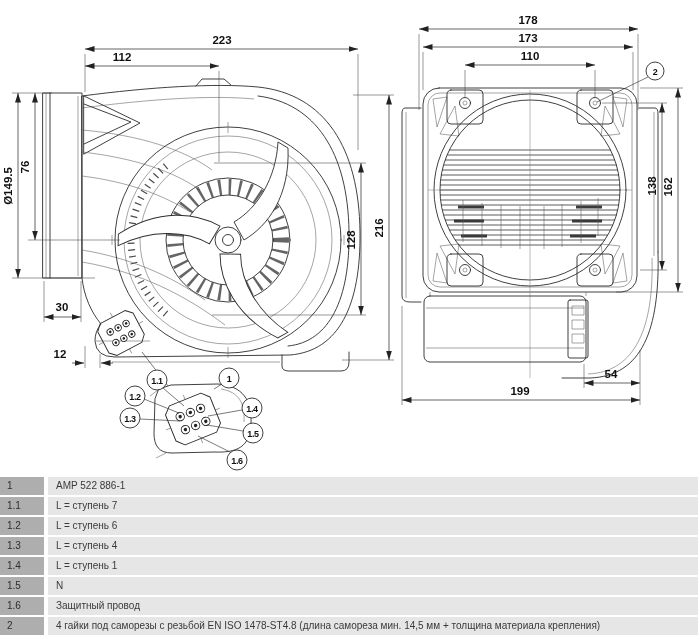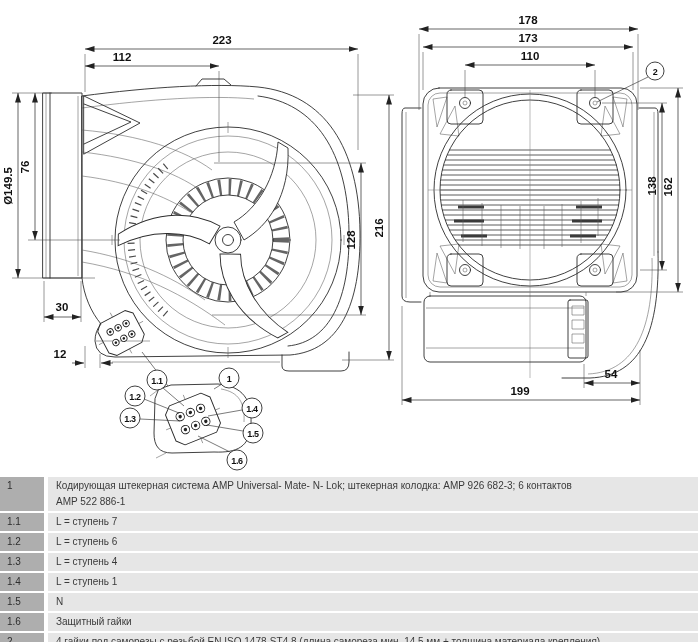--- a/index.html
+++ b/index.html
@@ -238,21 +238,20 @@
       <circle class="co" cx="237" cy="460" r="10"></circle>
       <text class="clbl" x="237" y="463.5">1.6</text>
     </g>
   </g>
 </svg>
 
 <div class="legend" id="legend-rows">
       <div class="lrow">
         <div class="lid">1</div>
         <div class="ltext">
-          <div>Кодирующая штекерная система AMP Universal- Mate- N- Lok; штекерная колодка: AMP 926 682-3; 6 контактов</div>
           <div>AMP 522 886-1</div>
         </div>
       </div>
       <div class="lrow">
         <div class="lid">1.1</div>
         <div class="ltext">
           <div>L = ступень 7</div>
         </div>
       </div>
       <div class="lrow">
@@ -275,21 +274,21 @@
       </div>
       <div class="lrow">
         <div class="lid">1.5</div>
         <div class="ltext">
           <div>N</div>
         </div>
       </div>
       <div class="lrow">
         <div class="lid">1.6</div>
         <div class="ltext">
-          <div>Защитный гайки</div>
+          <div>Защитный провод</div>
         </div>
       </div>
       <div class="lrow">
         <div class="lid">2</div>
         <div class="ltext">
           <div>4 гайки под саморезы с резьбой EN ISO 1478-ST4.8 (длина самореза мин. 14,5 мм + толщина материала крепления)</div>
         </div>
       </div>
     </div>
 

